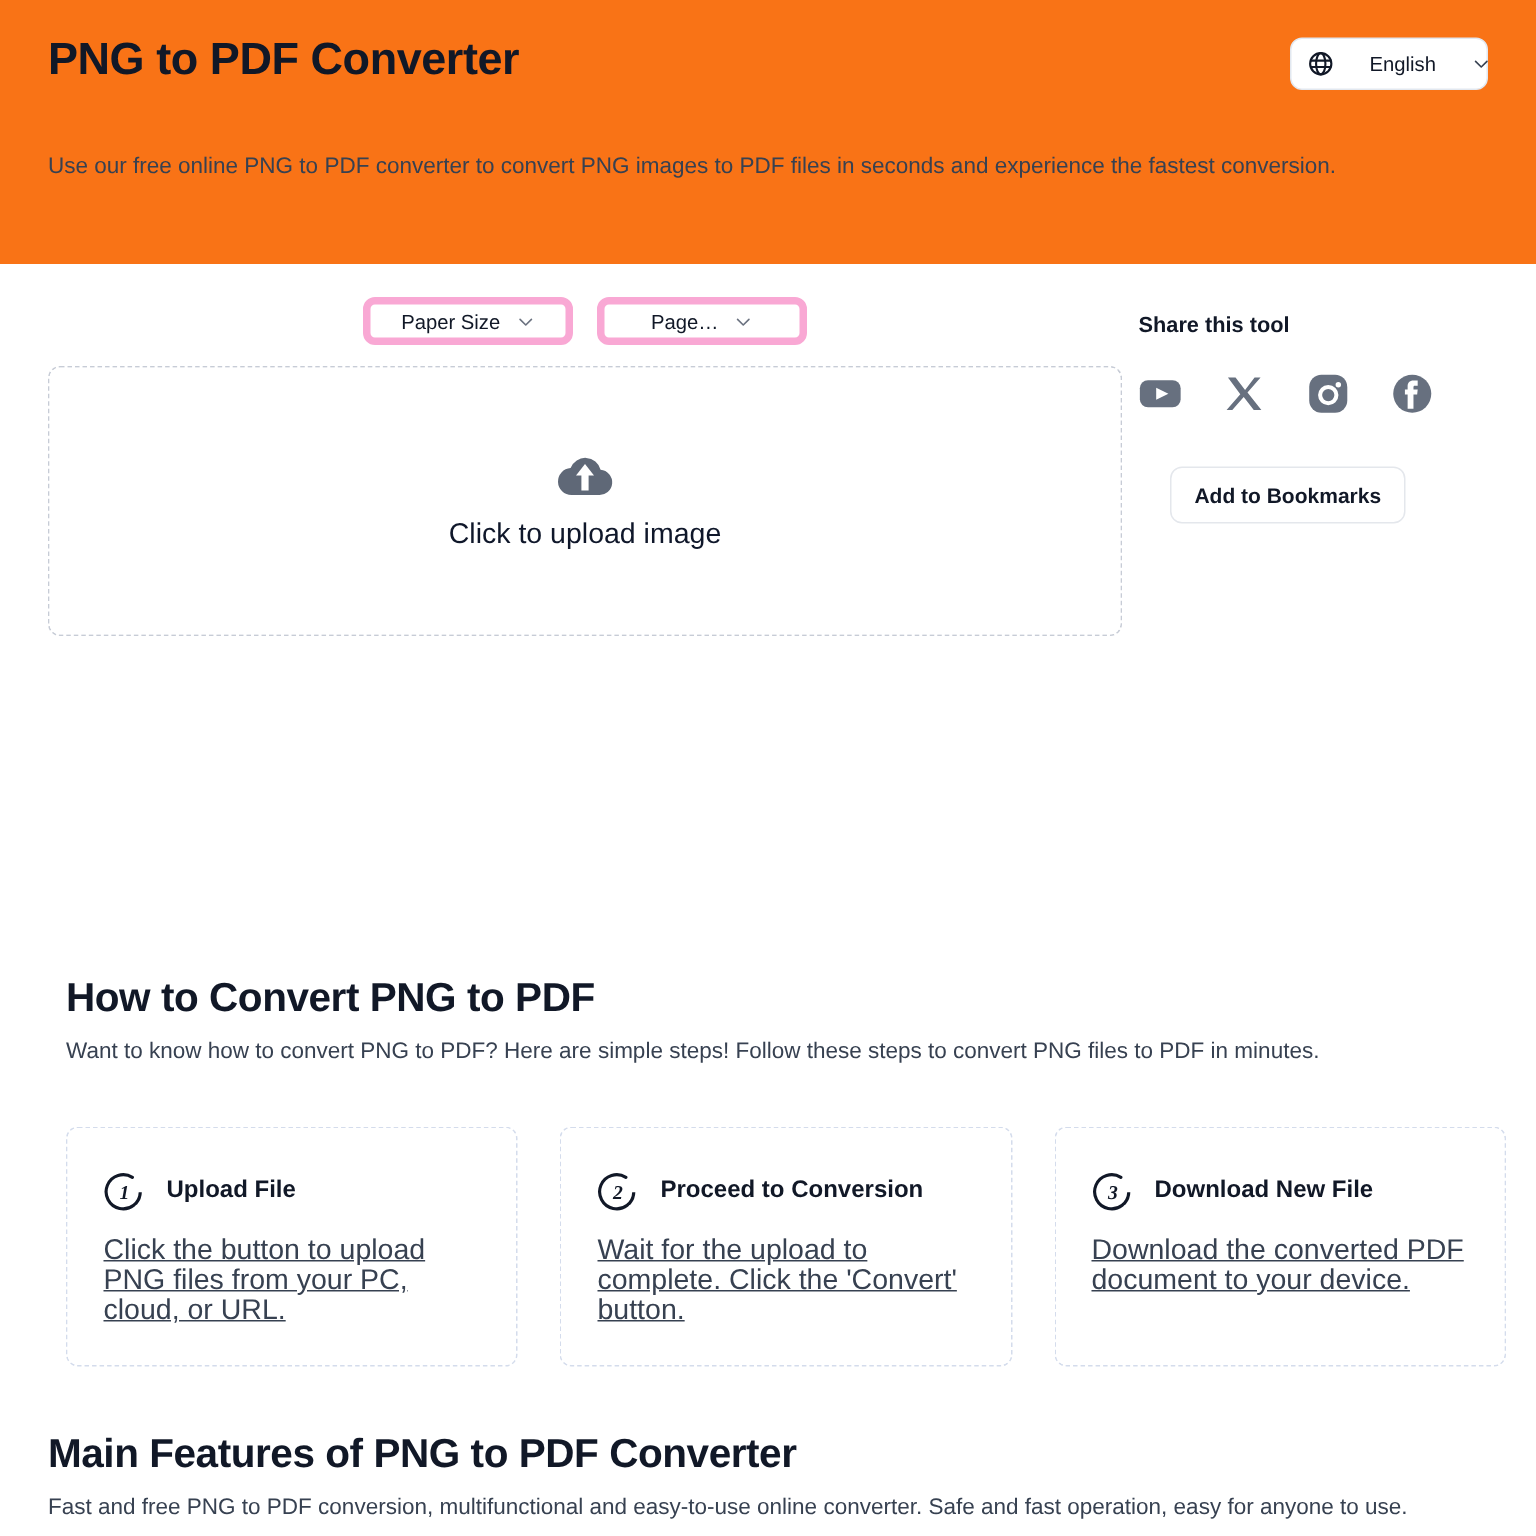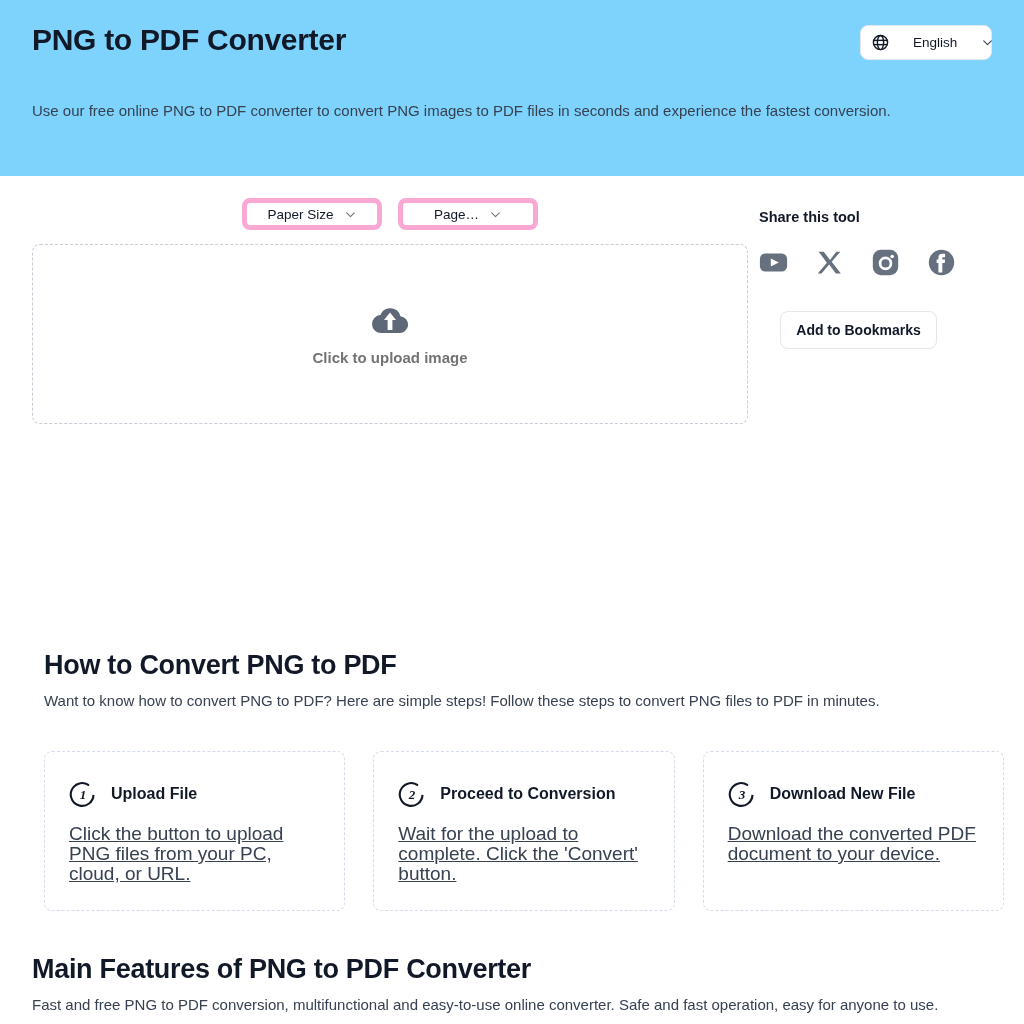--- a/index.html
+++ b/index.html
@@ -12,21 +12,21 @@
 
   body {
     font-family: "Liberation Sans", sans-serif;
     background: #ffffff;
     color: #111827;
     -webkit-font-smoothing: antialiased;
   }
 
   
   .header {
-    background: #7dd3fc;
+    background: #f97316;
     height: 176px;
     padding: 0 32px;
     position: relative;
   }
   .header-title {
     position: absolute;
     left: 32px;
     top: 22px;
     font-size: 30px;
     font-weight: 700;
@@ -112,21 +112,21 @@
     border-radius: 8px;
     display: flex;
     flex-direction: column;
     align-items: center;
     justify-content: center;
     gap: 14px;
     background: #fff;
     cursor: pointer;
   }
   .upload-icon { width: 40px; height: 32px; display: block; }
-  .dz-label { font-size: 15px; color: #737373; font-weight: bold; }
+  .dz-label { font-size: 19px; color: #0f172a; }
 
   
   .share {
     position: absolute;
     left: 759px;
     top: 33px;
     width: 214px;
   }
   .share-title {
     font-size: 14.5px;

